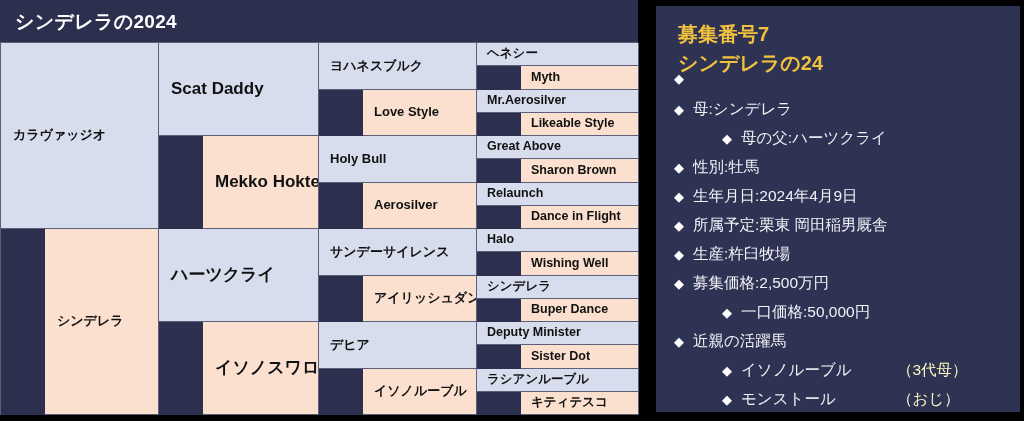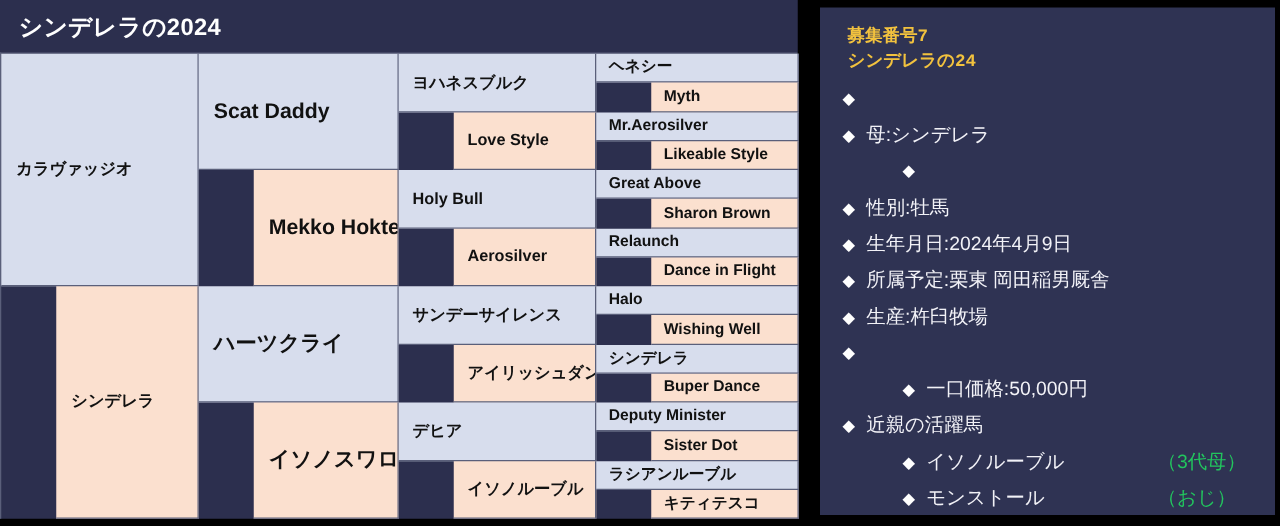--- a/index.html
+++ b/index.html
@@ -101,25 +101,24 @@
     box-sizing: border-box;
   }
 
   #info-heading-block {
     position: absolute;
     left: 22px;
     top: 14px;
   }
   .info-heading {
     color: #f2c23e;
-    font-size: 14px;
+    font-size: 20px;
     font-weight: bold;
     line-height: 1.45;
     white-space: nowrap;
-    font-family: Liberation Mono, monospace;
   }
 
   #info-list {
     position: absolute;
     left: 18px;
     top: 66px;
     width: 340px;
   }
 
   .info-row {
@@ -138,23 +137,23 @@
   .bullet-diamond {
     color: #ffffff;
     font-size: 13px;
     margin-right: 9px;
     line-height: 1;
     flex: 0 0 auto;
   }
   .info-text { flex: 0 0 auto; }
   .info-note {
     position: absolute;
-    left: 252px;
+    left: 223px;
     font-size: 15.5px;
-    color: #22c55e;
+    color: #fef9c3;
     white-space: nowrap;
   }
   .info-row.has-note { position: relative; }
 </style>
 </head>
 <body>
 
 <div id="pedigree-panel">
 
   <div id="pedigree-title-bar">
@@ -214,39 +213,41 @@
   <div id="info-list">
       <div class="info-row lvl-1">
         <span class="bullet-diamond">◆</span>
       </div>
       <div class="info-row lvl-1">
         <span class="bullet-diamond">◆</span>
         <span class="info-text">母:シンデレラ</span>
       </div>
       <div class="info-row lvl-2">
         <span class="bullet-diamond">◆</span>
+        <span class="info-text">母の父:ハーツクライ</span>
       </div>
       <div class="info-row lvl-1">
         <span class="bullet-diamond">◆</span>
         <span class="info-text">性別:牡馬</span>
       </div>
       <div class="info-row lvl-1">
         <span class="bullet-diamond">◆</span>
         <span class="info-text">生年月日:2024年4月9日</span>
       </div>
       <div class="info-row lvl-1">
         <span class="bullet-diamond">◆</span>
         <span class="info-text">所属予定:栗東 岡田稲男厩舎</span>
       </div>
       <div class="info-row lvl-1">
         <span class="bullet-diamond">◆</span>
         <span class="info-text">生産:杵臼牧場</span>
       </div>
       <div class="info-row lvl-1">
         <span class="bullet-diamond">◆</span>
+        <span class="info-text">募集価格:2,500万円</span>
       </div>
       <div class="info-row lvl-2">
         <span class="bullet-diamond">◆</span>
         <span class="info-text">一口価格:50,000円</span>
       </div>
       <div class="info-row lvl-1">
         <span class="bullet-diamond">◆</span>
         <span class="info-text">近親の活躍馬</span>
       </div>
       <div class="info-row lvl-2 has-note">

